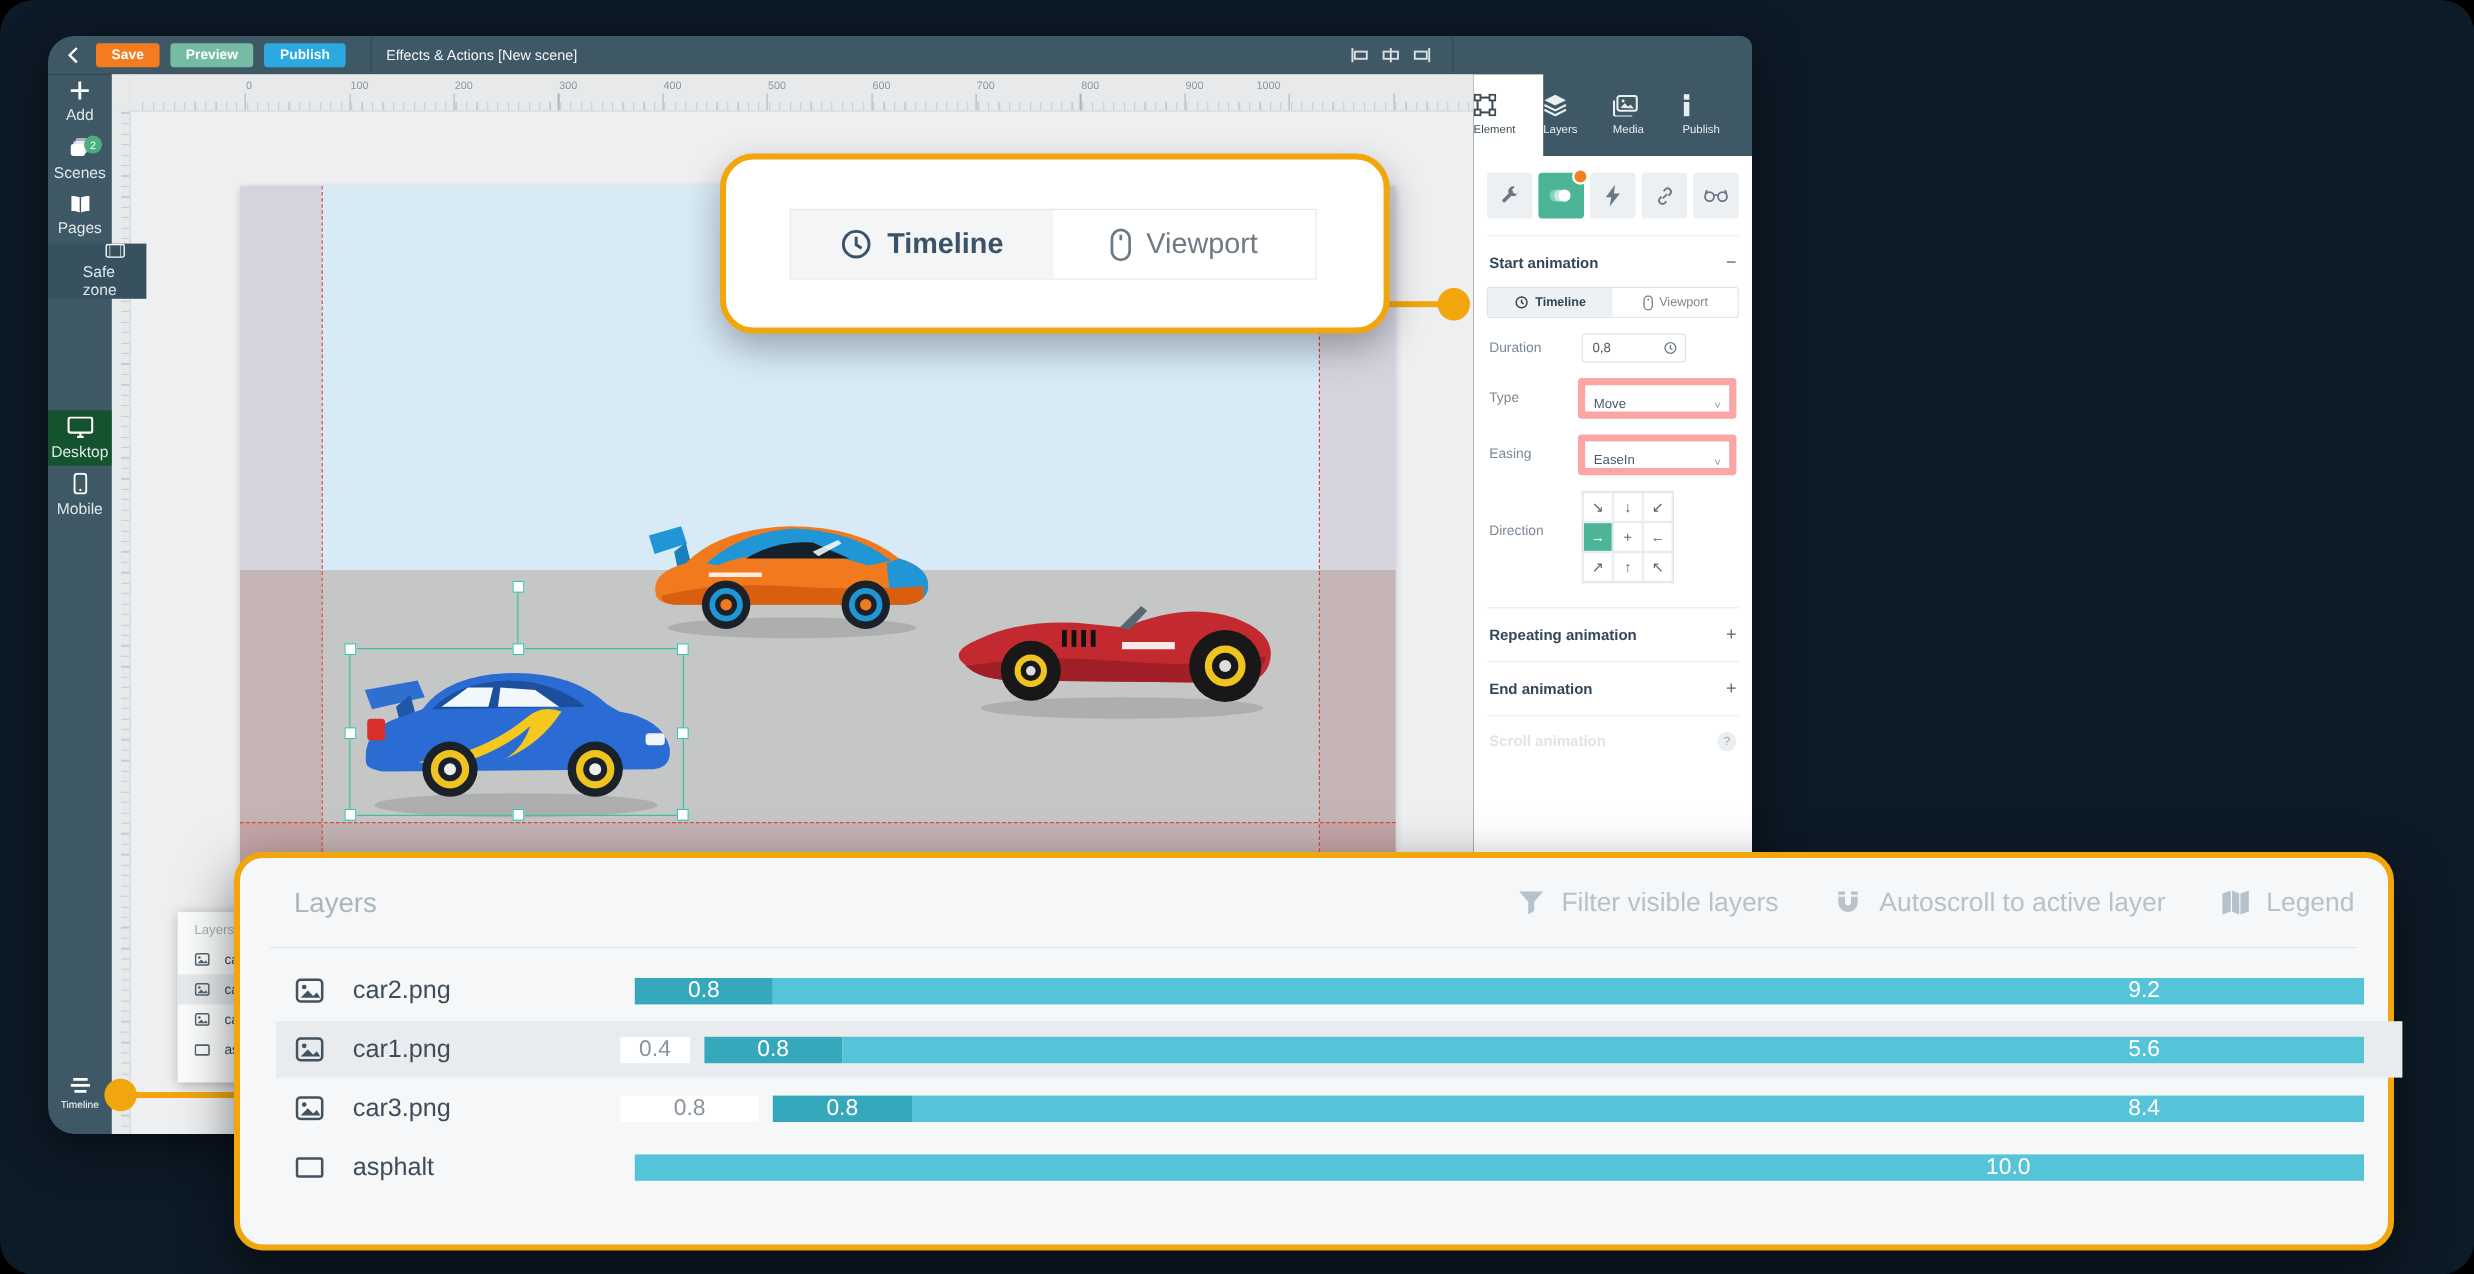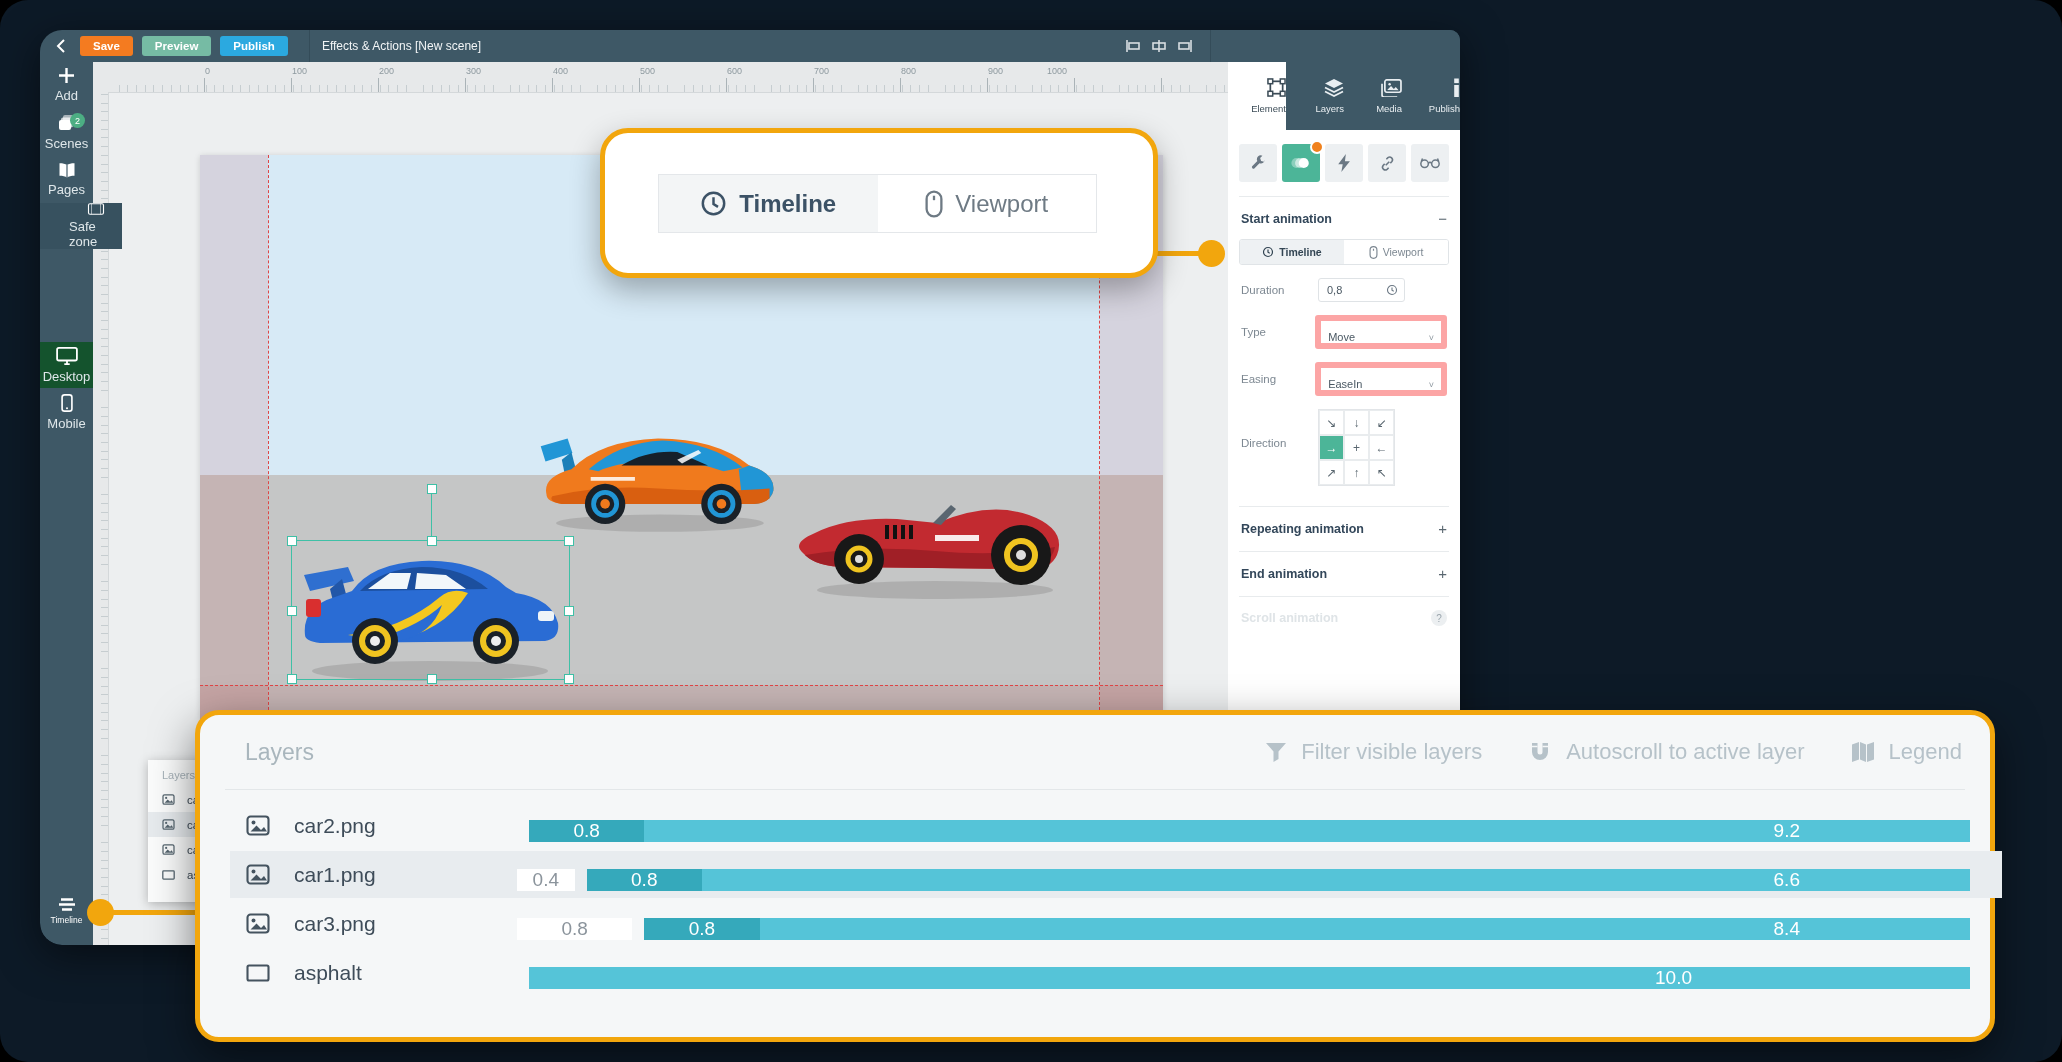--- a/index.html
+++ b/index.html
@@ -57,21 +57,21 @@
   #sel-stem{position:absolute;left:50%;top:-52px;width:0;height:52px;border-left:1.5px solid #3fc0a6;}
   
   #mini-layers{position:absolute;left:55px;top:698px;width:235px;height:142px;background:#fbfcfc;box-shadow:0 2px 10px rgba(0,0,0,.25);}
   #mini-layers .hdr{font-size:11px;color:#a7b2b9;padding:9px 0 6px 14px;}
   .ml-row{display:flex;align-items:center;height:25px;padding-left:14px;gap:12px;font-size:11.5px;color:#3d4a55;}
   .ml-row.sel{background:#e7ebee;}
   .ml-ico{color:#55656f;display:flex;}
   
   #rpanel{position:absolute;left:1188px;top:0;width:232px;height:735px;background:#3e5866;}
   #rtabs{position:absolute;left:0;top:32px;width:232px;height:68px;display:flex;}
-  .rtab{width:58px;height:68px;display:flex;flex-direction:column;align-items:flex-end;justify-content:center;gap:6px;
+  .rtab{width:58px;height:68px;display:flex;flex-direction:column;align-items:flex-start;justify-content:center;gap:6px;
         color:#e9eef1;font-size:9.5px;}
   .rtab.active{background:#fff;color:#3c4c57;}
   #rbody{position:absolute;left:0;top:100px;width:232px;height:635px;background:#fff;}
   #tools{display:flex;gap:5px;padding:14px 0 0 11px;}
   .tool{width:38px;height:38px;border-radius:3px;background:#edf0f2;color:#6b7884;display:flex;align-items:center;justify-content:center;position:relative;}
   .tool.active{background:#4cb598;color:#fff;}
   .tool-dot{position:absolute;top:-4px;right:-4px;width:10px;height:10px;border-radius:50%;background:#f0821e;border:2px solid #fff;}
   .rp-div{height:1px;background:#e8ebed;margin:14px 11px 0 11px;}
   .rp-sec-head{display:flex;align-items:center;justify-content:space-between;margin:13px 13px 0 13px;}
   .rp-sec-head .t{font-size:12.5px;font-weight:bold;color:#33475a;}
@@ -109,21 +109,21 @@
   #tl-head .title{font-size:23px;color:#a9b6bd;}
   #tl-actions{margin-left:auto;display:flex;align-items:center;gap:46px;color:#b6c2c9;font-size:22px;}
   .tl-action{display:flex;align-items:center;gap:14px;}
   #tl-divider{height:1px;background:#e3e7e9;margin:8px 25px 0 25px;}
   #tl-rows{padding:12px 0 0 30px;}
   .tl-row{display:flex;align-items:center;height:47px;margin-bottom:2px;width:1772px;}
   .tl-row.sel{background:#e8ecef;}
   .tl-name{width:287px;display:flex;align-items:center;gap:24px;padding-left:16px;box-sizing:border-box;
            font-size:21px;color:#3e4c59;}
   .tl-name .ico{color:#44535f;display:flex;}
-  .tl-bar-area{width:1465px;height:33px;display:flex;align-items:flex-end;}
+  .tl-bar-area{width:1465px;height:33px;display:flex;align-items:center;}
   .seg{display:flex;align-items:center;justify-content:center;font-size:19px;box-sizing:border-box;}
   .seg-handle{background:#31485c;}
   .seg-delay{background:#fff;color:#8b949c;}
   .seg-active{background:#35a9bb;color:#fff;}
   .seg-rest{background:#55c4d8;color:#fff;justify-content:flex-end;padding-right:170px;}
   .seg-rest-far{padding-right:278px;}
   svg{display:block;}
 </style>
 </head>
 <body>
@@ -604,21 +604,21 @@
                 <circle cx="5" cy="5" r="1.3" fill="currentColor"></circle>
                 <path d="M3 11l4-4 3 3 2-2 2 3z" fill="currentColor"></path>
               </svg>
             </span>
           <span>car1.png</span>
         </div>
         <div class="tl-bar-area">
             <div class="seg seg-delay" style="width: 57.64px;">0.4</div>
             <div class="seg seg-handle" style="width: 12px;"></div>
             <div class="seg seg-active" style="width: 115.28px;">0.8</div>
-            <div class="seg seg-rest" style="width: 1268.08px;">6.6</div>
+            <div class="seg seg-rest" style="width: 1268.08px;">5.6</div>
             <div class="seg seg-handle" style="width: 12px;"></div>
           </div>
       </div>
       <div class="tl-row">
         <div class="tl-name">
           <span class="ico">
               <svg width="24" height="21" viewBox="0 0 16 14">
                 <rect x="1" y="1" width="14" height="12" rx="2" fill="none" stroke="currentColor" stroke-width="1.4"></rect>
                 <circle cx="5" cy="5" r="1.3" fill="currentColor"></circle>
                 <path d="M3 11l4-4 3 3 2-2 2 3z" fill="currentColor"></path>

